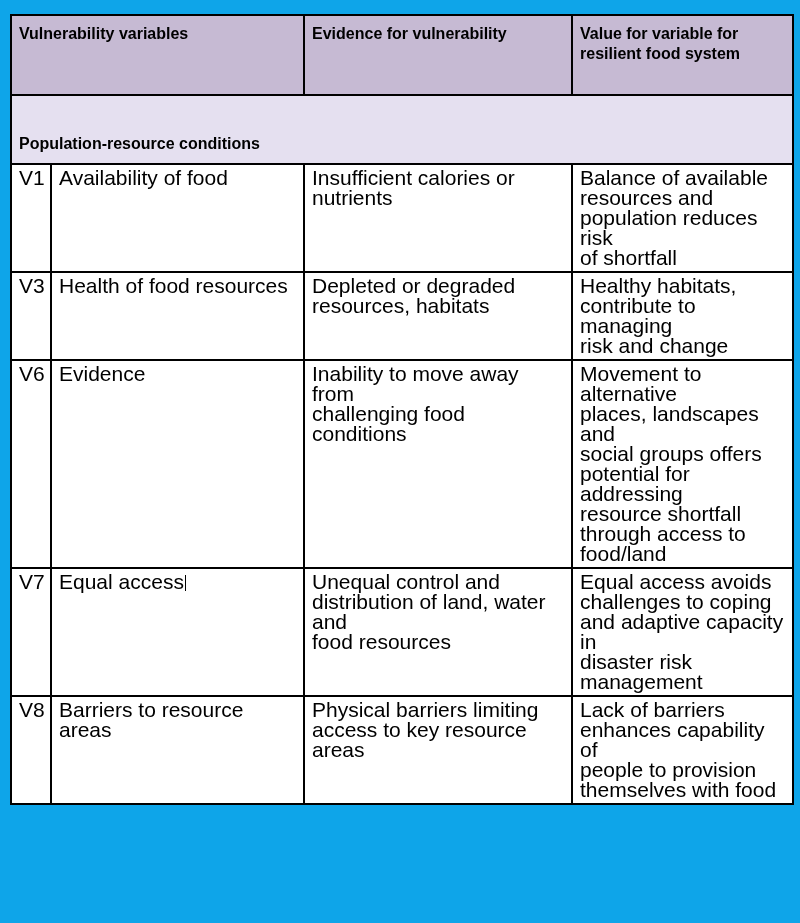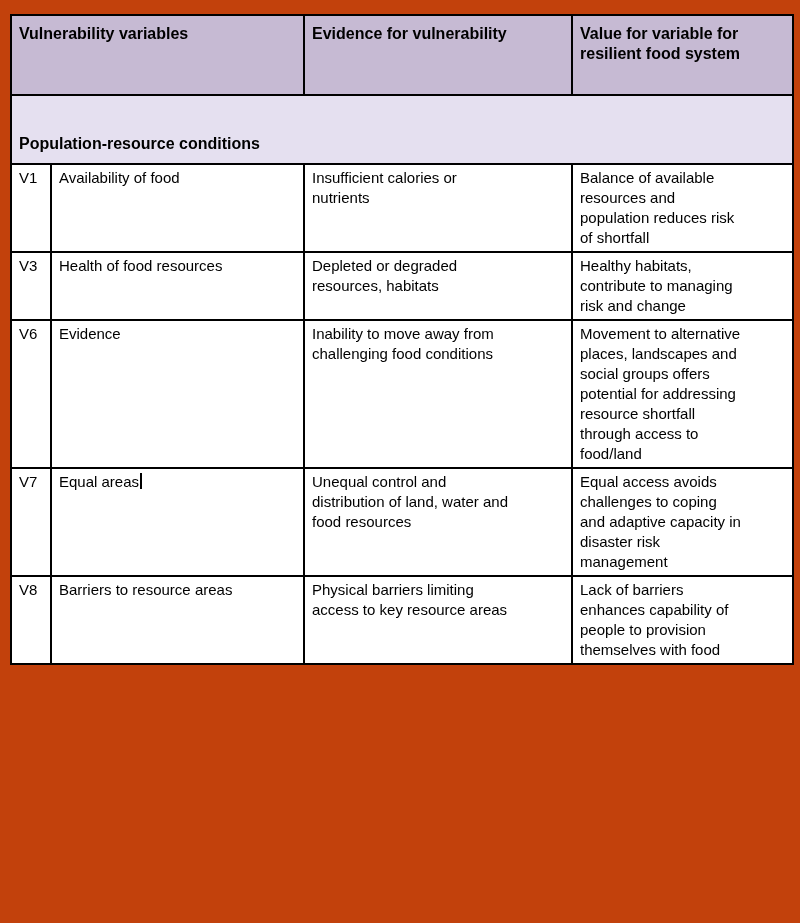--- a/index.html
+++ b/index.html
@@ -7,37 +7,37 @@
     padding: 0;
     background: #ffffff;
     font-family: "Liberation Sans", "DejaVu Sans", sans-serif;
     color: #000;
   }
   .doc {
     width: 800px;
     height: 923px;
     box-sizing: border-box;
     overflow: hidden;
-    background: #c2410c;
+    background: #0ea5e9;
   }
   table.vtable {
     border-collapse: collapse;
     table-layout: fixed;
     width: 782px;
     margin: 14px 0 0 10px;
   }
   .vtable col.c0 { width: 40px; }
   .vtable col.c1 { width: 253px; }
   .vtable col.c2 { width: 268px; }
   .vtable col.c3 { width: 221px; }
   .vtable th, .vtable td {
     border: 2px solid #000;
     vertical-align: top;
     padding: 3px 7px;
-    font-size: 15px;
+    font-size: 21px;
     line-height: 20px;
     white-space: pre-line;
     box-sizing: border-box;
     overflow: hidden;
     text-align: left;
   }
   .vtable thead th {
     background: var(--header-bg, #c6bad3);
     font-weight: bold;
     font-size: 16px;
@@ -112,21 +112,21 @@
           <td class="value-cell"><span>Movement to alternative
 places, landscapes and
 social groups offers
 potential for addressing
 resource shortfall
 through access to
 food/land</span></td>
         </tr>
         <tr class="data-row">
           <td class="id-cell"><span>V7</span></td>
-          <td class="variable-cell"><span>Equal areas</span><span class="caret"></span></td>
+          <td class="variable-cell"><span>Equal access</span><span class="caret"></span></td>
           <td class="evidence-cell"><span>Unequal control and
 distribution of land, water and
 food resources</span></td>
           <td class="value-cell"><span>Equal access avoids
 challenges to coping
 and adaptive capacity in
 disaster risk
 management</span></td>
         </tr>
         <tr class="data-row">

